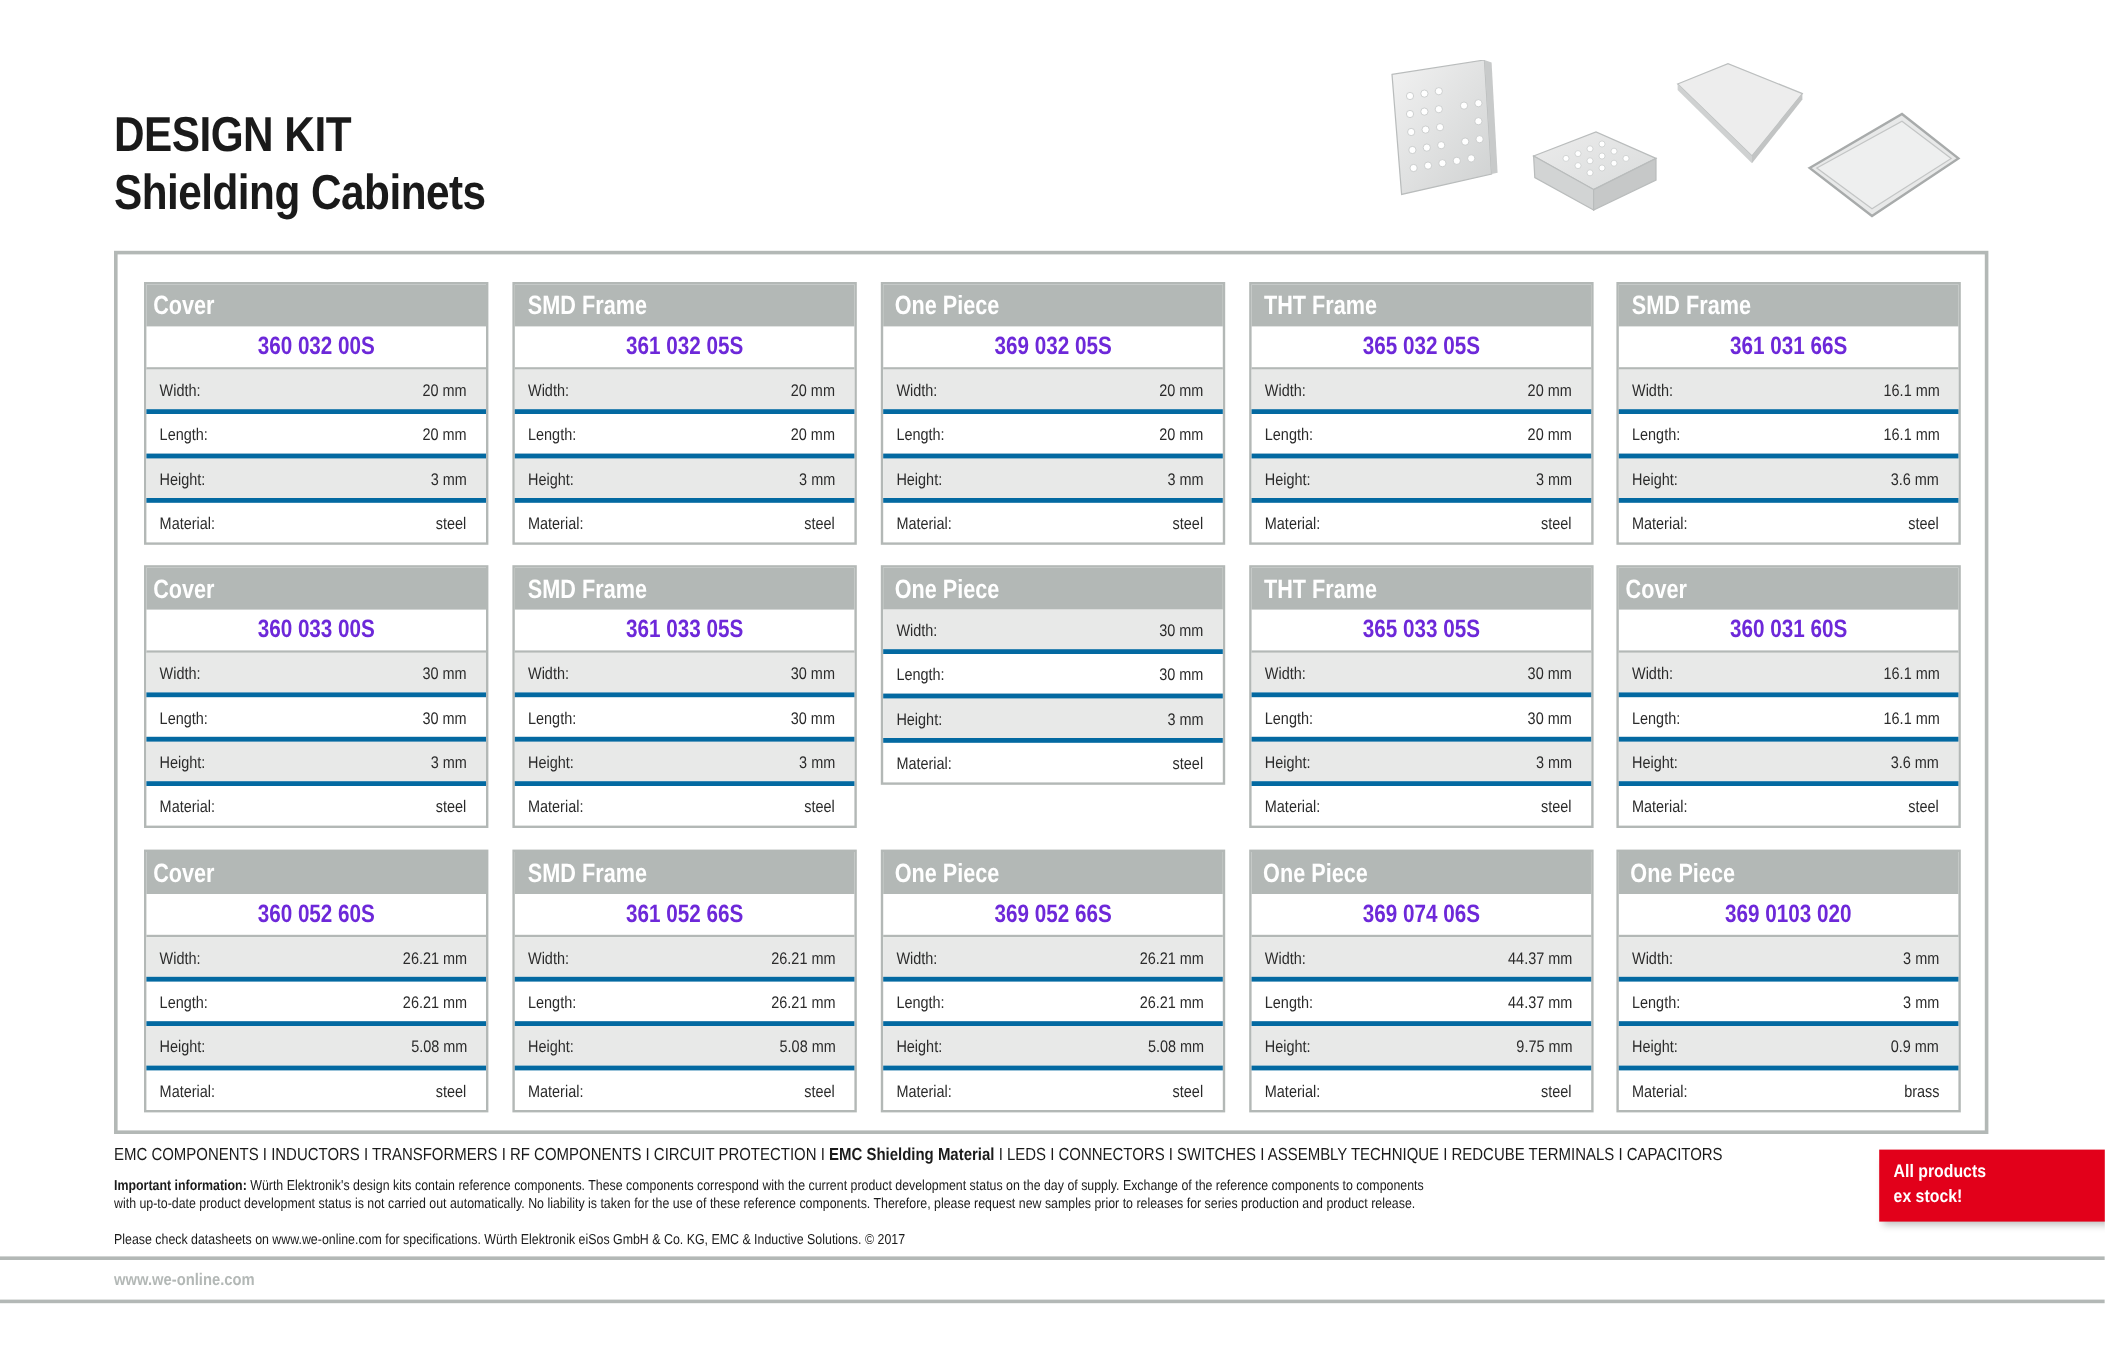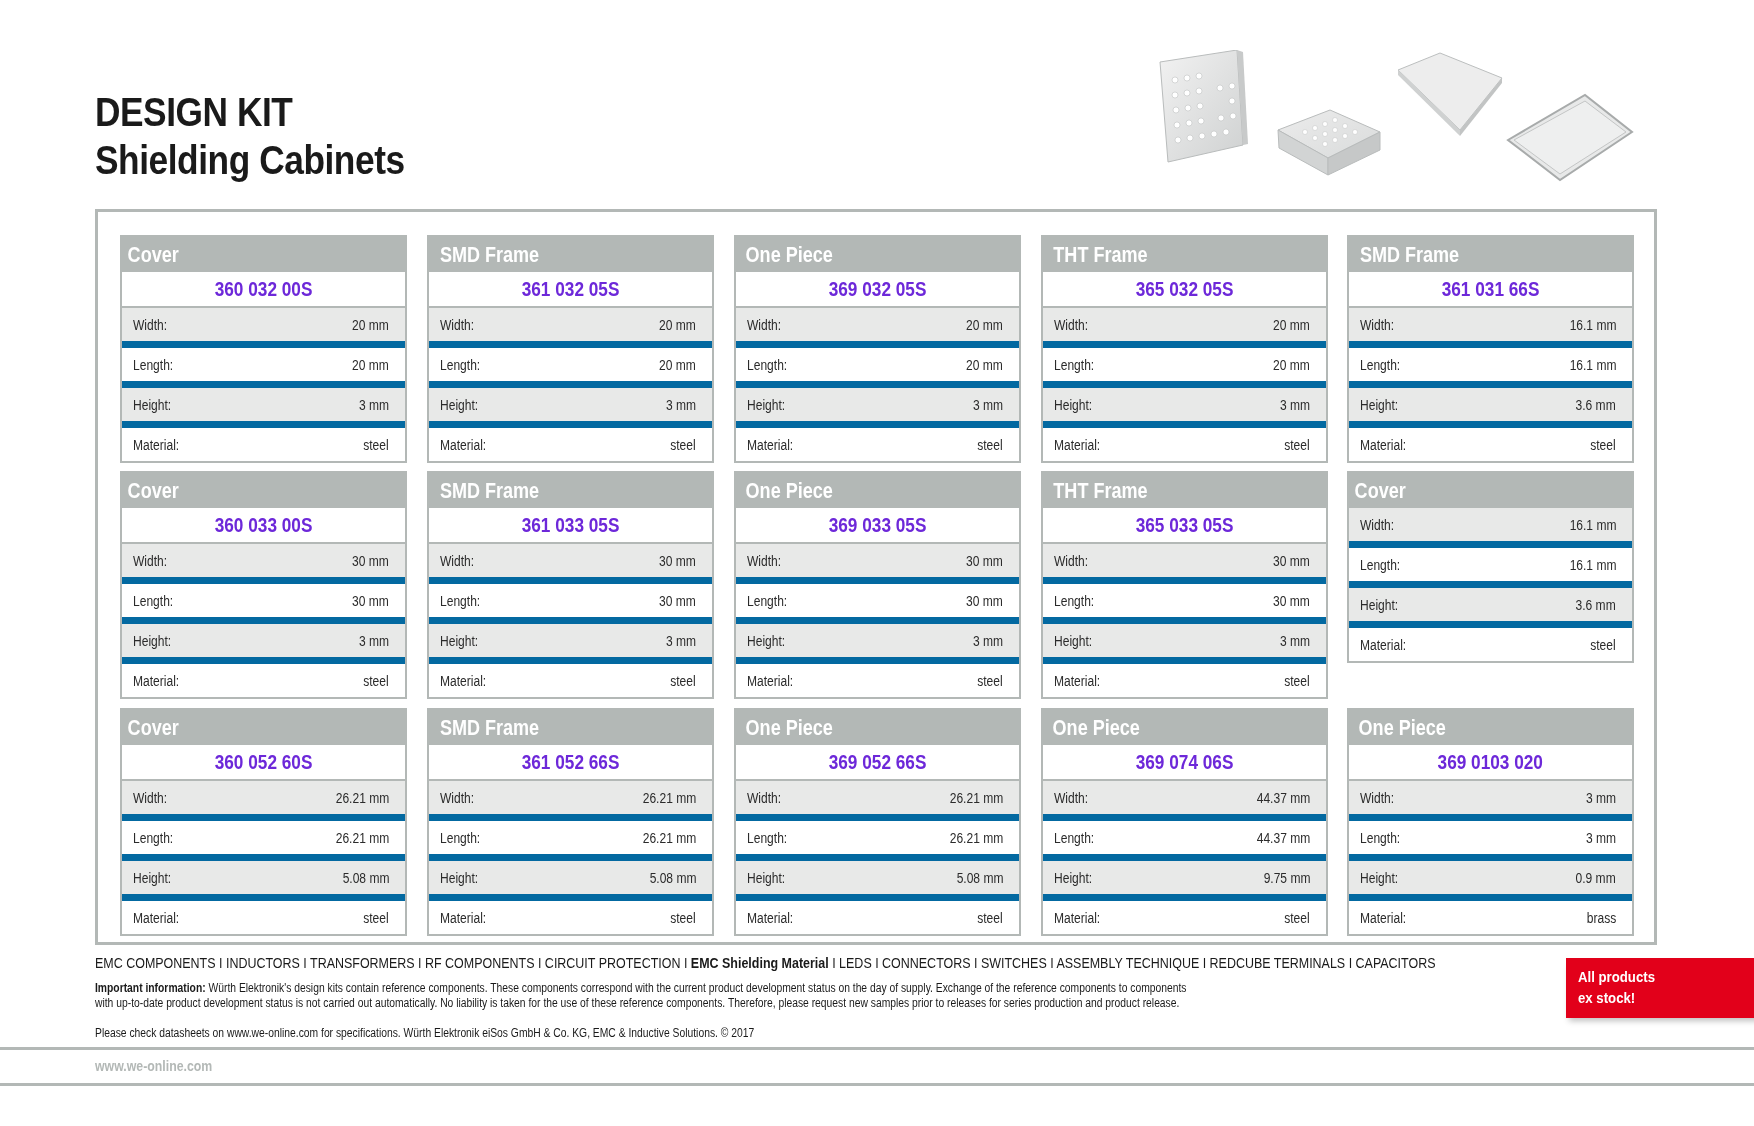--- a/index.html
+++ b/index.html
@@ -19,21 +19,21 @@
 
   .card { position:absolute; width:287px; box-sizing:border-box;
           border:2px solid #b3b8b6; background:#fff; }
   .card-head { height:35px; background:#b3b8b6; color:#fff; font-weight:bold;
                font-size:22px; line-height:35px; text-align:left; }
   .card-head span, .card-part span { display:inline-block; transform:scaleX(0.82); }
   .card-part { height:34px; border-bottom:2px solid #b3b8b6; color:#6d28d9;
                font-weight:bold; font-size:21px; line-height:34px; text-align:center; }
   .row { height:33px; display:flex; justify-content:space-between; align-items:center;
          padding:0 16px 0 11px; font-size:14px; color:#2b2b2b; }
-  .row + .row { border-top:7px solid #0369a1; }
+  .row + .row { border-top:4px solid #0369a1; }
   .row.shade { background:#e8e9e8; }
   .row .lbl, .row .val { display:inline-block; transform:scaleX(0.86); }
   .row .lbl { transform-origin:left center; }
   .row .val { transform-origin:right center; }
 
   .footer-cats { position:absolute; left:95px; top:955px; font-size:14.5px; color:#1a1a1a;
                  white-space:nowrap; transform:scaleX(0.86); transform-origin:left top; }
   .footer-cats b { font-weight:bold; }
   .footer-info { position:absolute; left:95px; top:981px; width:1400px; font-size:12px;
                  line-height:15px; color:#1a1a1a; transform:scaleX(0.86); transform-origin:left top; }
@@ -271,21 +271,20 @@
         <span class="lbl">Height:</span>
         <span class="val">3 mm</span>
       </div>
       <div class="row">
         <span class="lbl">Material:</span>
         <span class="val">steel</span>
       </div>
     </div>
     <div class="card" style="left: 734px; top: 471px;">
       <div class="card-head"><span>One Piece</span></div>
-      <div class="card-part"><span>369 033 05S</span></div>
       <div class="row shade">
         <span class="lbl">Width:</span>
         <span class="val">30 mm</span>
       </div>
       <div class="row">
         <span class="lbl">Length:</span>
         <span class="val">30 mm</span>
       </div>
       <div class="row shade">
         <span class="lbl">Height:</span>
@@ -311,20 +310,21 @@
         <span class="lbl">Height:</span>
         <span class="val">3 mm</span>
       </div>
       <div class="row">
         <span class="lbl">Material:</span>
         <span class="val">steel</span>
       </div>
     </div>
     <div class="card" style="left: 1347px; top: 471px;">
       <div class="card-head"><span>Cover</span></div>
+      <div class="card-part"><span>360 031 60S</span></div>
       <div class="row shade">
         <span class="lbl">Width:</span>
         <span class="val">16.1 mm</span>
       </div>
       <div class="row">
         <span class="lbl">Length:</span>
         <span class="val">16.1 mm</span>
       </div>
       <div class="row shade">
         <span class="lbl">Height:</span>

